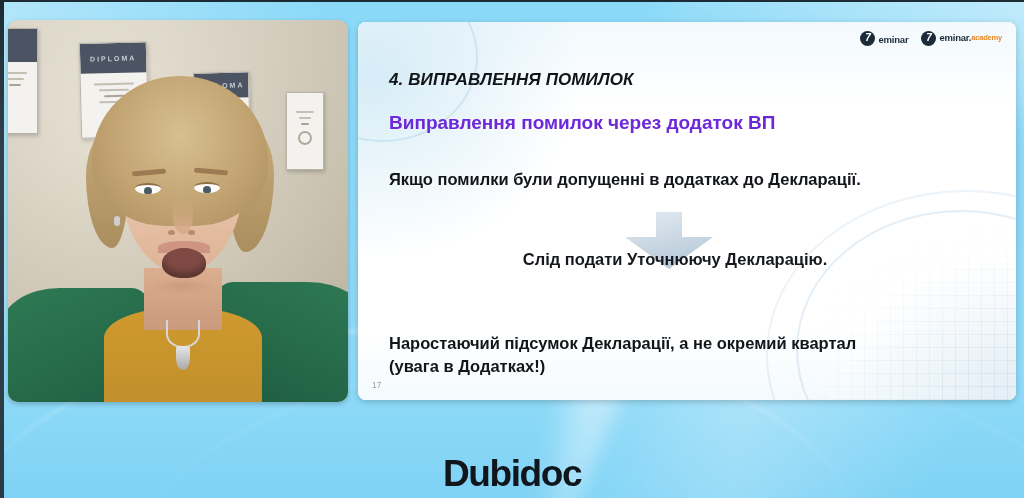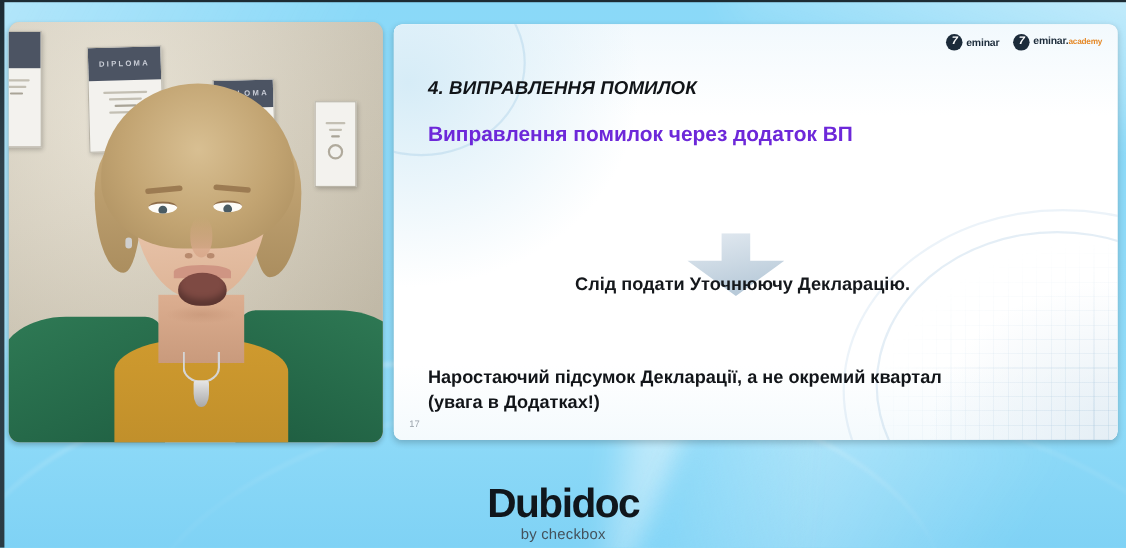--- a/index.html
+++ b/index.html
@@ -429,20 +429,21 @@
         <span class="logo-mark">7</span>
         <span class="logo-text logo-stack">
           <span class="l1">eminar.</span>
           <span class="l2">academy</span>
         </span>
       </div>
     </div>
 
     <div id="slide-title">4. ВИПРАВЛЕННЯ ПОМИЛОК</div>
     <div id="slide-subtitle">Виправлення помилок через додаток ВП</div>
+    <div id="slide-line-condition">Якщо помилки були допущенні в додатках до Декларації.</div>
 
     <div id="arrow-wrap">
       <svg width="92" height="58" viewBox="0 0 92 58" aria-hidden="true">
         <defs>
           <linearGradient id="arrGrad" x1="0" y1="0" x2="0.35" y2="1">
             <stop offset="0%" stop-color="#e3eaf1"></stop>
             <stop offset="55%" stop-color="#ccd9e4"></stop>
             <stop offset="100%" stop-color="#b8cad9"></stop>
           </linearGradient>
         </defs>
@@ -456,17 +457,16 @@
       <div>Наростаючий підсумок Декларації, а не окремий квартал</div>
       <div>(увага в Додатках!)</div>
     </div>
 
     <div id="slide-number">17</div>
   </div>
 </div>
 
 <div id="brand">
   <div id="brand-name">Dubidoc</div>
-  <div id="brand-sub">by checkbox</div>
 </div>
 
 <div class="edge-left"></div>
 <div class="edge-top"></div>
 
 </body></html>

